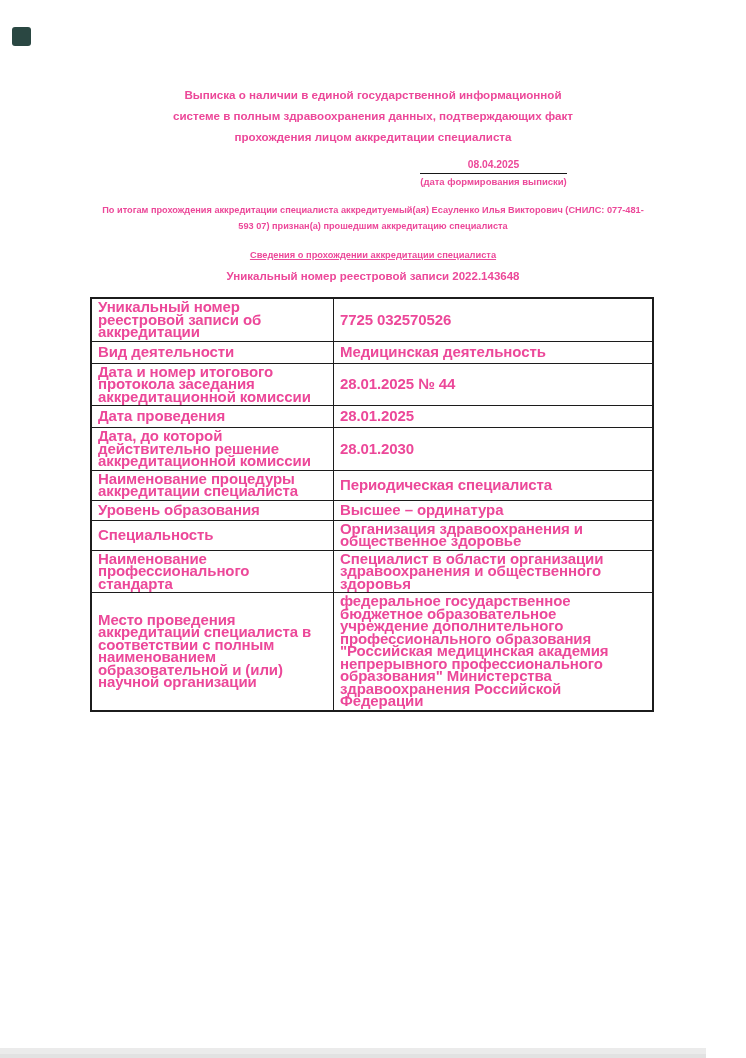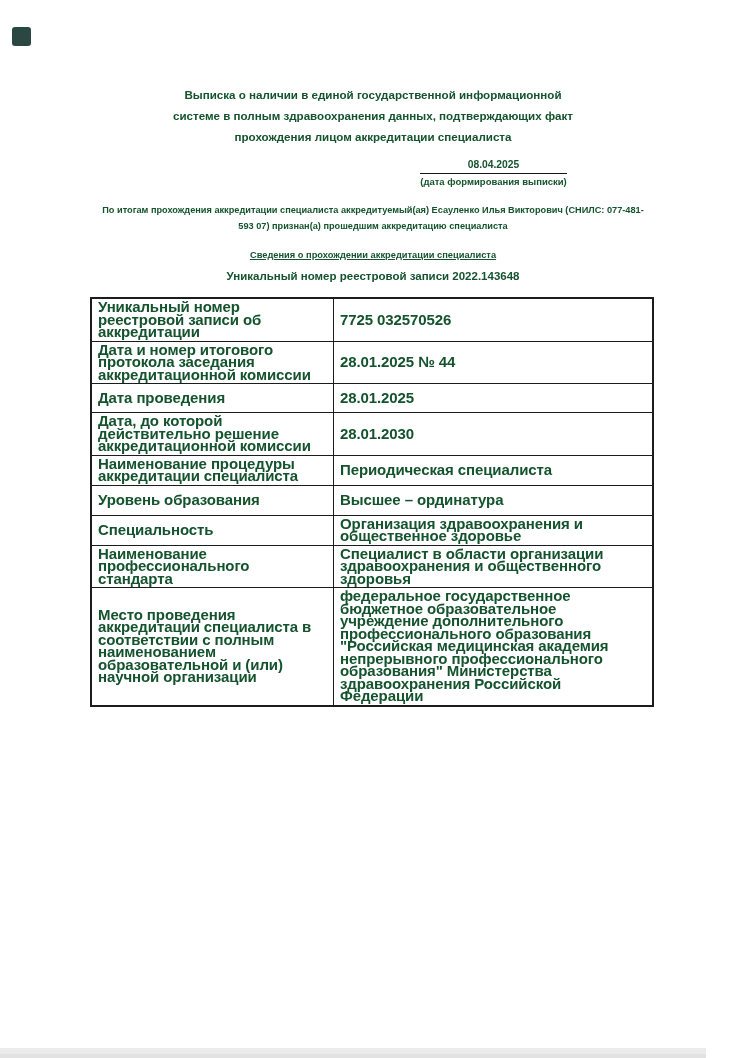--- a/index.html
+++ b/index.html
@@ -4,21 +4,21 @@
 <style>
   html, body { margin: 0; padding: 0; background: #ffffff; }
   .page {
     position: relative;
     width: 706px;
     height: 1058px;
     background: #ffffff;
     overflow: hidden;
     font-family: "Liberation Sans", sans-serif;
     font-weight: 700;
-    color: #14532d;
+    color: #ec4899;
   }
   .corner-marker {
     position: absolute;
     left: 12px; top: 27px;
     width: 19px; height: 19px;
     border-radius: 3px;
     background: #2a4742;
   }
   .title-block {
     position: absolute;
@@ -127,20 +127,24 @@
 
   <div class="registry-heading">Уникальный номер реестровой записи 2022.143648</div>
 
   <table class="acc-table">
     <tbody>
         <tr>
           <td class="label-cell">Уникальный номер реестровой записи об аккредитации</td>
           <td class="value-cell">7725 032570526</td>
         </tr>
         <tr>
+          <td class="label-cell">Вид деятельности</td>
+          <td class="value-cell">Медицинская деятельность</td>
+        </tr>
+        <tr>
           <td class="label-cell">Дата и номер итогового протокола заседания аккредитационной комиссии</td>
           <td class="value-cell">28.01.2025 № 44</td>
         </tr>
         <tr>
           <td class="label-cell">Дата проведения</td>
           <td class="value-cell">28.01.2025</td>
         </tr>
         <tr>
           <td class="label-cell">Дата, до которой действительно решение аккредитационной комиссии</td>
           <td class="value-cell">28.01.2030</td>

